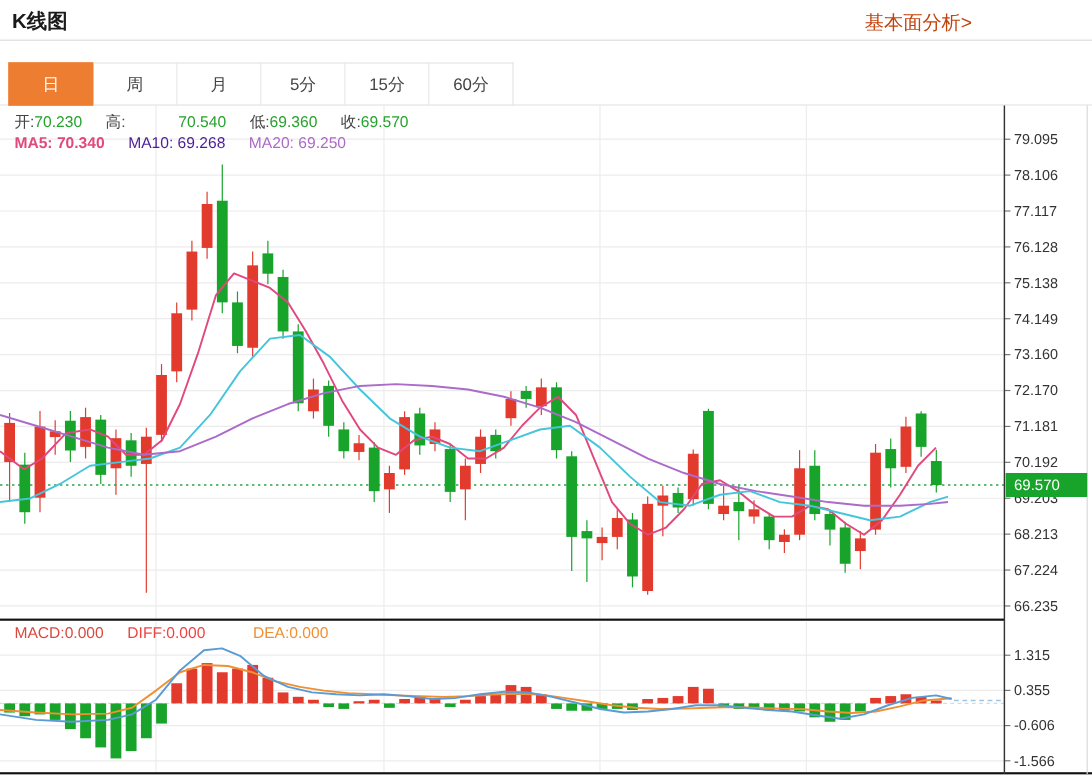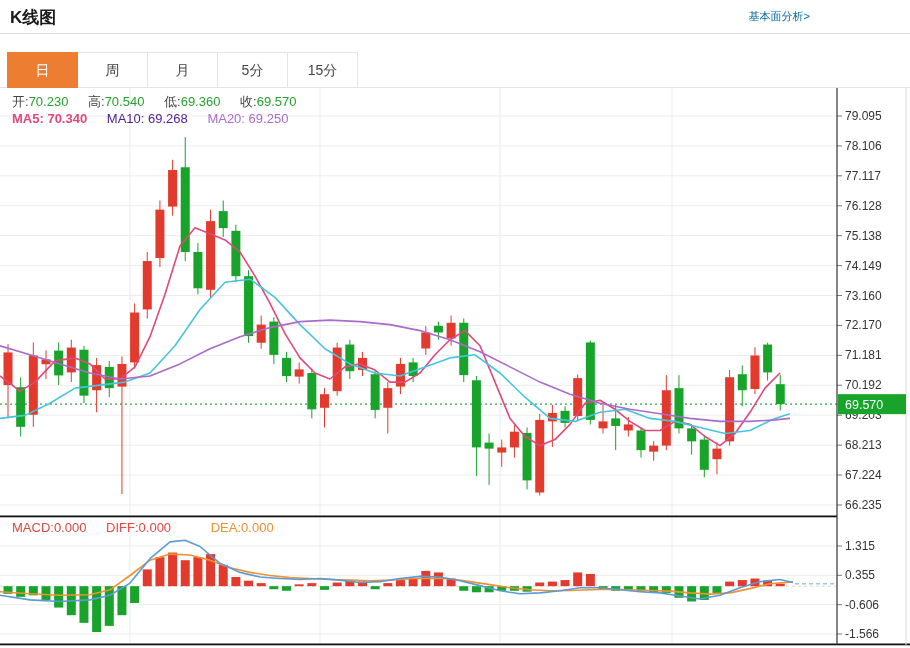--- a/index.html
+++ b/index.html
@@ -1,20 +1,20 @@
 <!DOCTYPE html>
 <html><head>
 <meta charset="utf-8">
 <style>
   html,body{margin:0;padding:0;background:#fff;}
   body{width:910px;height:648px;position:relative;overflow:hidden;
        font-family:"Liberation Sans","DejaVu Sans",sans-serif;color:#333;}
   .titlebar{position:absolute;top:0;left:0;width:818px;height:33px;}
   .page-title{position:absolute;left:10px;top:6px;font-size:17px;font-weight:bold;color:#1a1a1a;}
-  .fund-link{position:absolute;right:8px;top:9px;font-size:11px;color:#0369a1;text-decoration:none;cursor:pointer;}
+  .fund-link{position:absolute;right:8px;top:9px;font-size:16px;color:#c2410c;text-decoration:none;cursor:pointer;}
   .title-divider{position:absolute;top:33px;left:0;width:910px;border-bottom:1px solid #dcdcdc;}
   .tabs-underline{position:absolute;top:87px;left:0;width:910px;border-bottom:1px solid #e4e4e4;}
   .tabs{position:absolute;top:52px;left:7px;display:flex;}
   .tab{width:69px;height:34px;line-height:34px;text-align:center;font-size:14px;color:#444;
        border:1px solid #e4e4e4;border-left:none;background:#fff;cursor:pointer;box-sizing:content-box;}
   .tab:first-child{border-left:1px solid #e4e4e4;}
   .tab.active{background:#ed7d31;border-color:#ed7d31;color:#fff;}
   #chart-svg{position:absolute;top:0;left:0;}
   .legend-row{position:absolute;left:12px;font-size:13px;white-space:nowrap;z-index:3;}
   .legend-row .lbl{color:#444;}
@@ -32,20 +32,21 @@
 </div>
 <div class="title-divider"></div>
 
 <div class="tabs-underline"></div>
 <div class="tabs">
   <div class="tab active">日</div>
   <div class="tab">周</div>
   <div class="tab">月</div>
   <div class="tab">5分</div>
   <div class="tab">15分</div>
+  <div class="tab">60分</div>
 </div>
 
 <svg id="chart-svg" width="910" height="648" viewBox="0 0 910 648">
     <line x1="0" y1="116" x2="837" y2="116" stroke="#ececec" stroke-width="1"></line>
     <line x1="837" y1="116" x2="842" y2="116" stroke="#777" stroke-width="1"></line>
     <text x="845" y="120" fill="#333333" font-size="12" text-anchor="start" font-family="&quot;Liberation Sans&quot;,&quot;DejaVu Sans&quot;,sans-serif">79.095</text>
     <line x1="0" y1="145.92000000000002" x2="837" y2="145.92000000000002" stroke="#ececec" stroke-width="1"></line>
     <line x1="837" y1="145.92000000000002" x2="842" y2="145.92000000000002" stroke="#777" stroke-width="1"></line>
     <text x="845" y="149.92000000000002" fill="#333333" font-size="12" text-anchor="start" font-family="&quot;Liberation Sans&quot;,&quot;DejaVu Sans&quot;,sans-serif">78.106</text>
     <line x1="0" y1="175.84" x2="837" y2="175.84" stroke="#ececec" stroke-width="1"></line>
@@ -301,21 +302,21 @@
     <rect x="0" y="515.5" width="837" height="1.8" fill="#111111"></rect>
     <rect x="0" y="643.5" width="910" height="1.8" fill="#111111"></rect>
     <line x1="837" y1="88" x2="837" y2="645" stroke="#333" stroke-width="1.2"></line>
     <line x1="906" y1="88" x2="906" y2="645" stroke="#d9d9d9" stroke-width="1"></line>
     <rect x="838" y="394.1577350859443" width="68" height="20" fill="#18a32b"></rect>
     <text x="845" y="408.6577350859443" fill="#ffffff" font-size="12.5" text-anchor="start" font-family="&quot;Liberation Sans&quot;,&quot;DejaVu Sans&quot;,sans-serif">69.570</text>
   </svg>
 
 <div class="legend-row ohlc-row">
   <span class="item"><span class="lbl">开:</span><span style="color: rgb(39, 162, 45);">70.230</span></span>
-  <span class="item"><span class="lbl">高:</span><span style="color: rgb(39, 162, 45);">70.540</span></span>
+  <span class="item"><span class="lbl">高:</span><span style="color: rgb(39, 162, 45); margin-left: 44px;">70.540</span></span>
   <span class="item"><span class="lbl">低:</span><span style="color: rgb(39, 162, 45);">69.360</span></span>
   <span class="item"><span class="lbl">收:</span><span style="color: rgb(39, 162, 45);">69.570</span></span>
 </div>
 
 <div class="legend-row ma-row">
   <span class="item" style="color: rgb(224, 72, 126); font-weight: bold;"><span>MA5:</span> <span>70.340</span></span>
   <span class="item" style="color: #4c1d95; text-align: right;"><span>MA10:</span> <span>69.268</span></span>
   <span class="item" style="color: rgb(171, 107, 200);"><span>MA20:</span> <span>69.250</span></span>
 </div>
 

